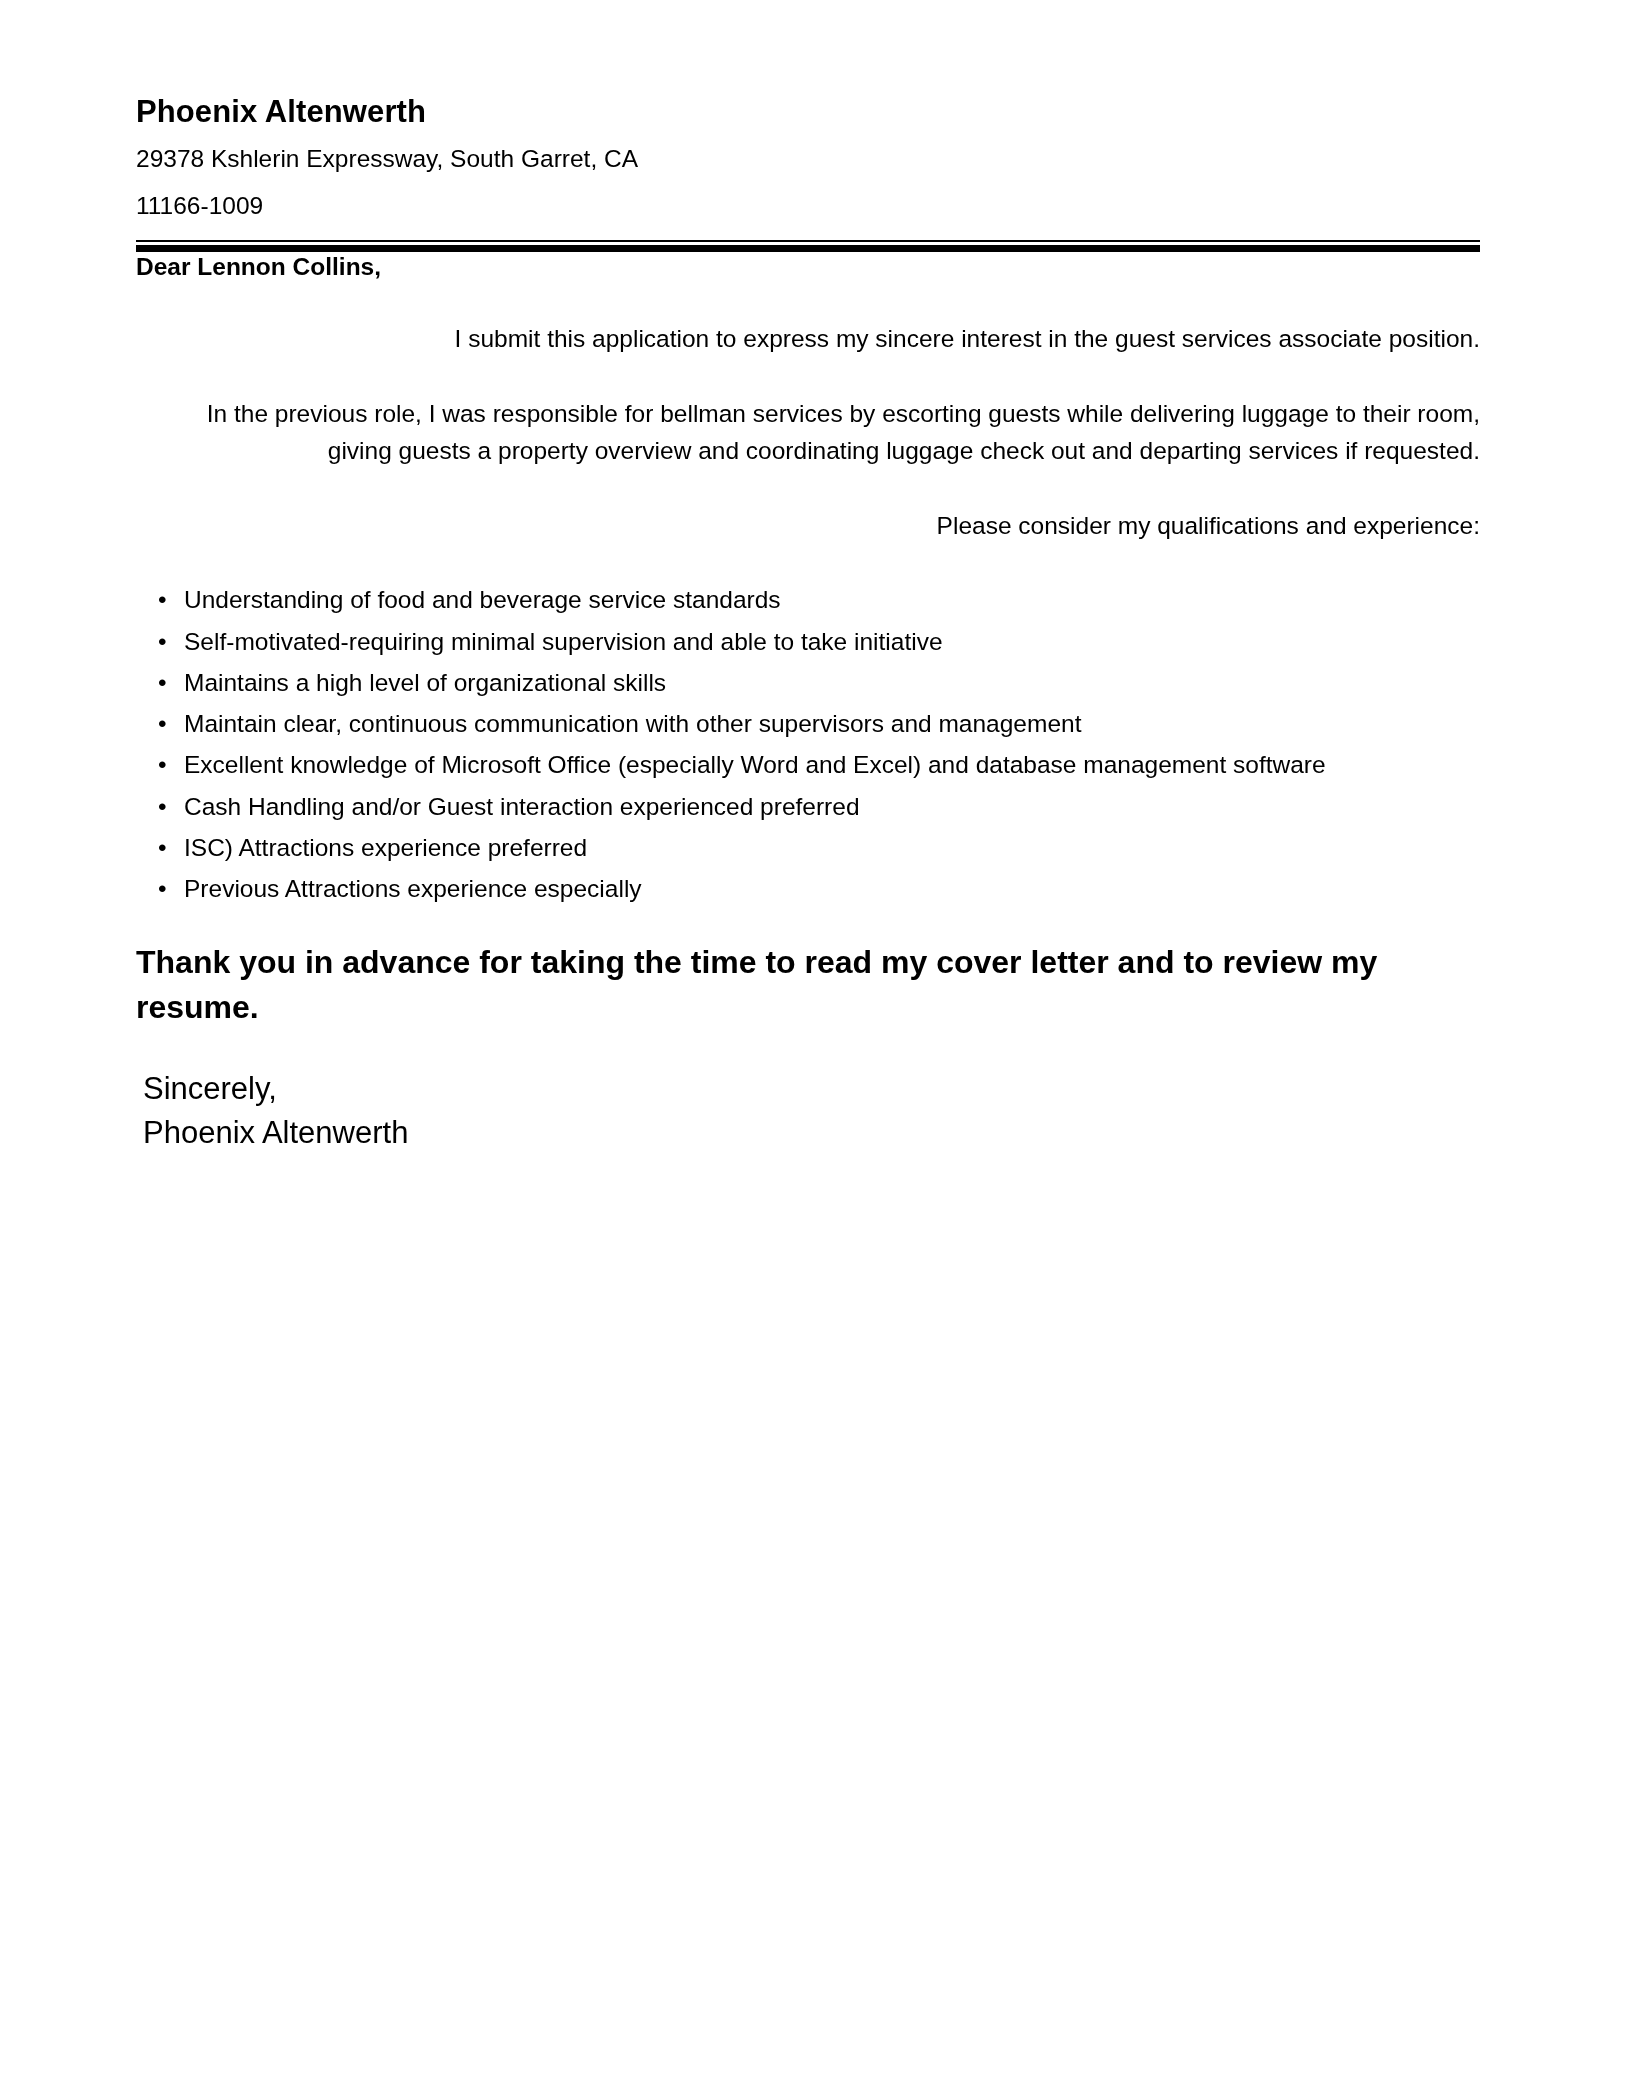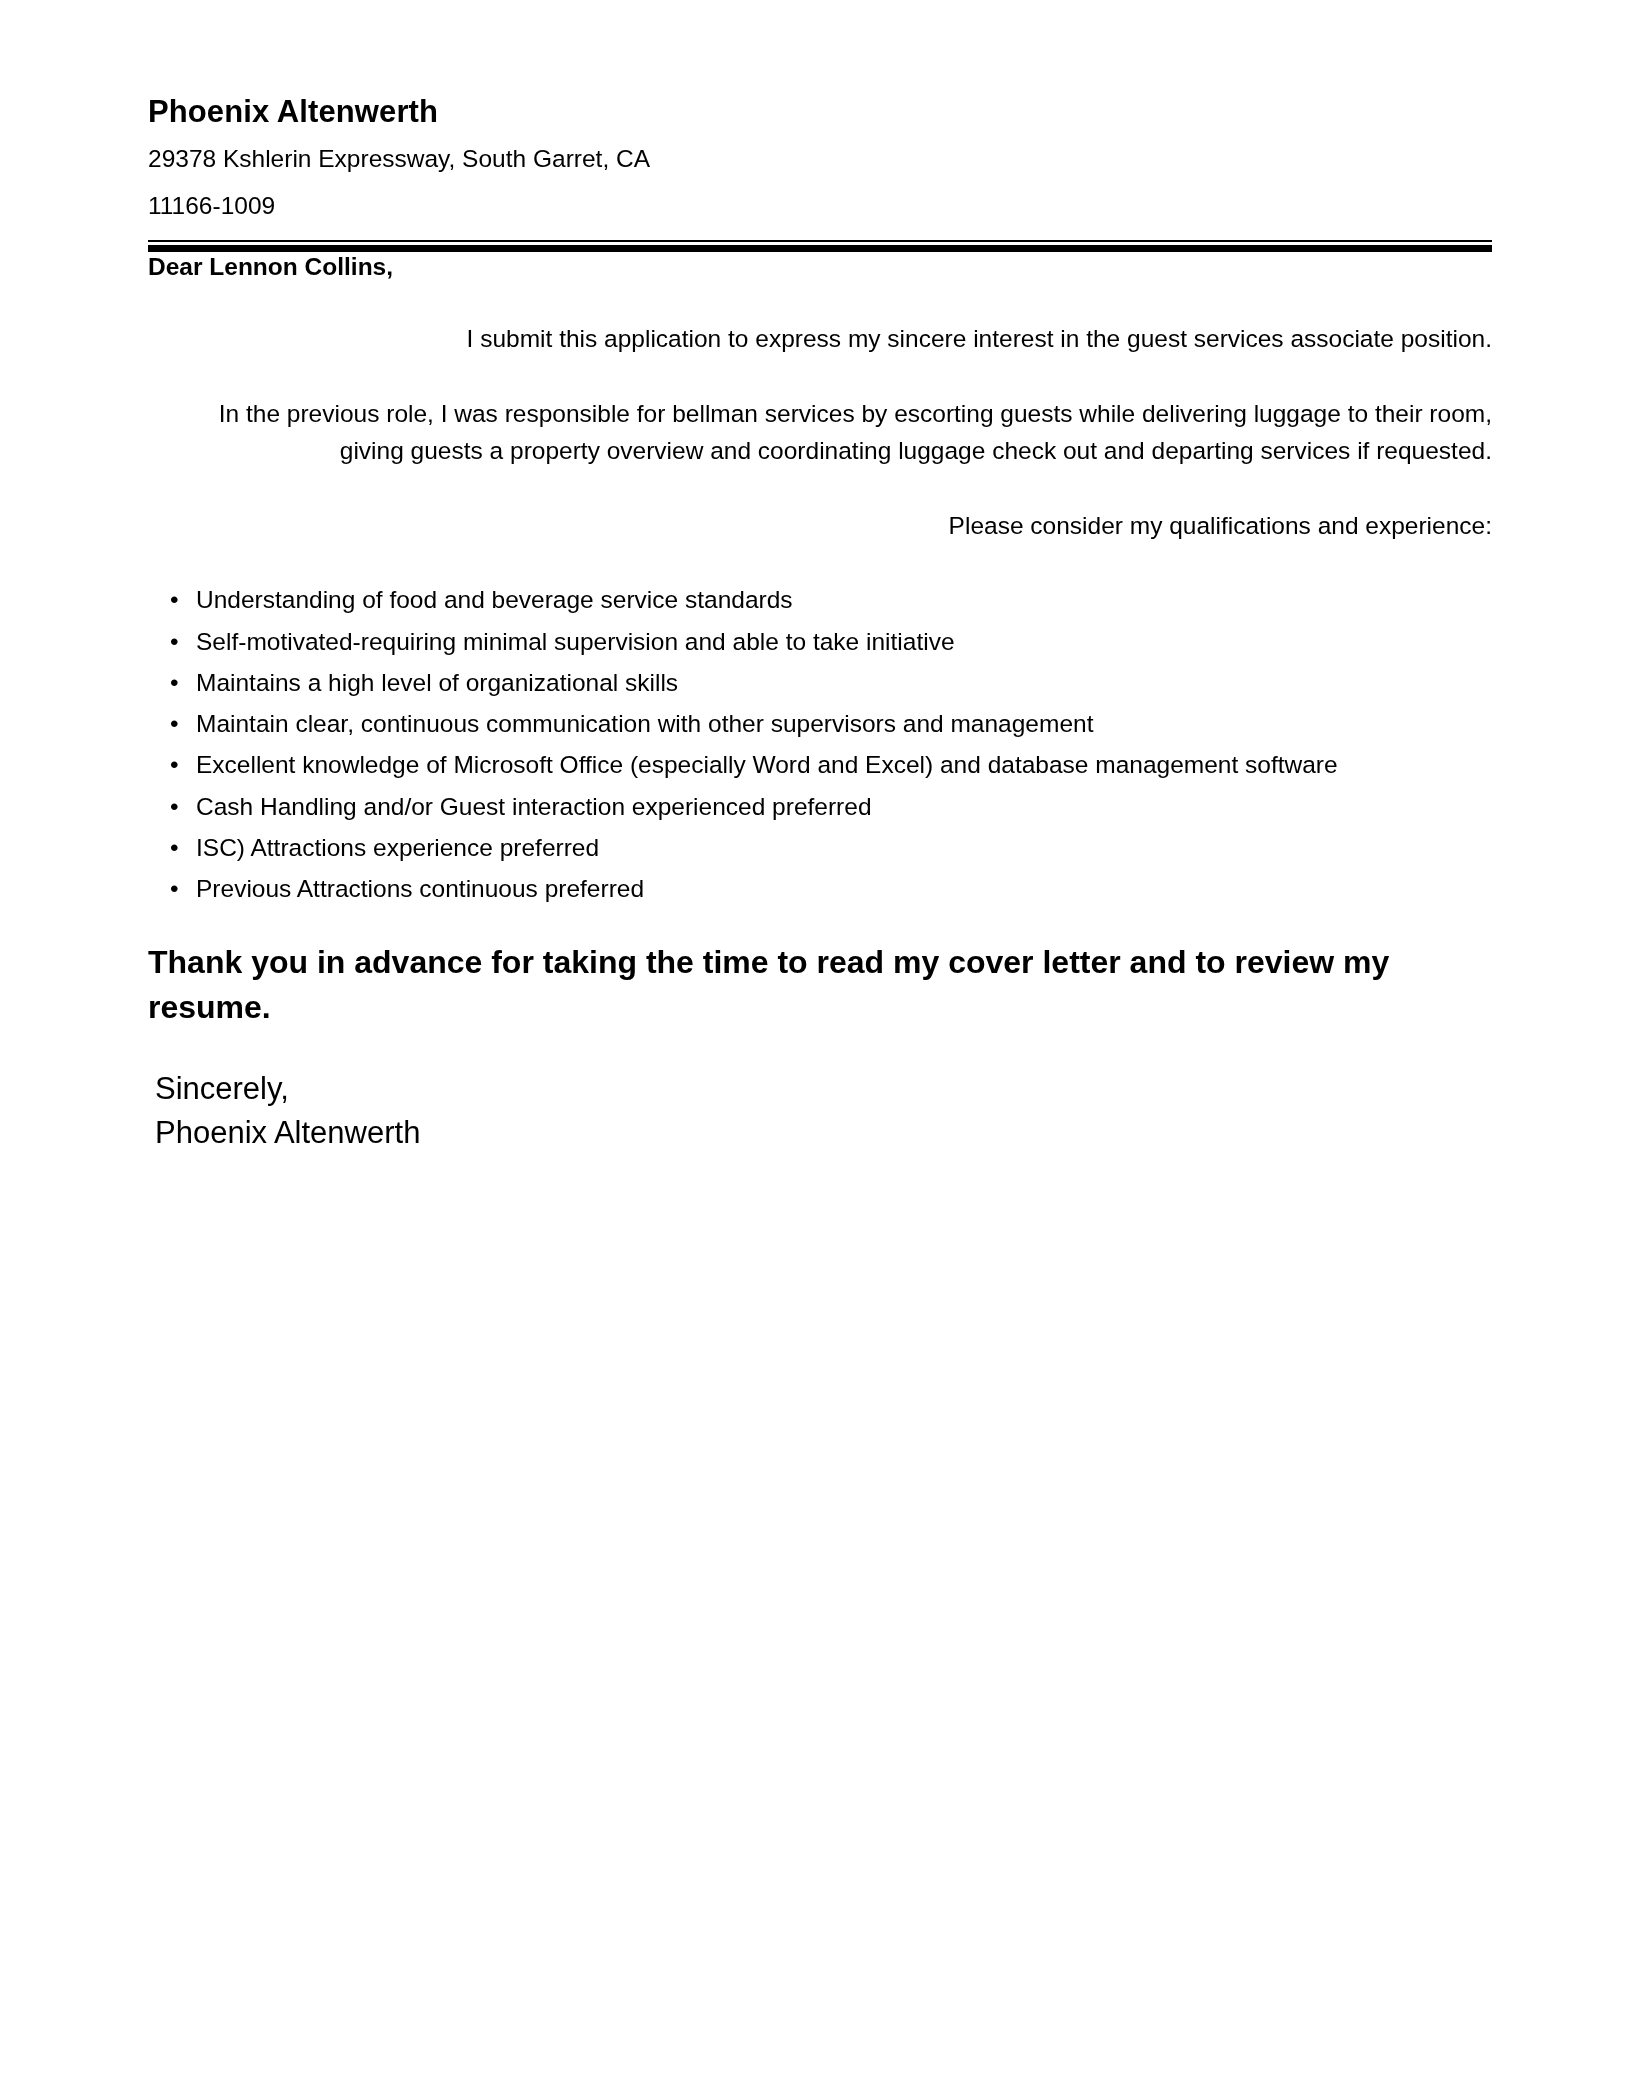--- a/index.html
+++ b/index.html
@@ -18,21 +18,21 @@
   .page {
     position: relative;
     width: 1632px;
     height: 2098px;
     background: #ffffff;
     box-sizing: border-box;
   }
 
   .letter {
     position: absolute;
-    left: 148px;
+    left: 136px;
     top: 0;
     width: 1344px;
   }
 
   
   .letterhead {
     padding-top: 96px;
   }
   .sender-name {
     font-size: 31px;
@@ -177,21 +177,21 @@
         <li>
           <span class="bullet-dot">•</span>
           <span>Cash Handling and/or Guest interaction experienced preferred</span>
         </li>
         <li>
           <span class="bullet-dot">•</span>
           <span>ISC) Attractions experience preferred</span>
         </li>
         <li>
           <span class="bullet-dot">•</span>
-          <span>Previous Attractions continuous preferred</span>
+          <span>Previous Attractions experience especially</span>
         </li>
       </ul>
 
       <p class="closing-bold">Thank you in advance for taking the time to read my cover letter and to review my resume.</p>
 
       <div class="signoff">
         <p class="signoff-line">Sincerely,</p>
         <p class="signoff-line">Phoenix Altenwerth</p>
       </div>
 

